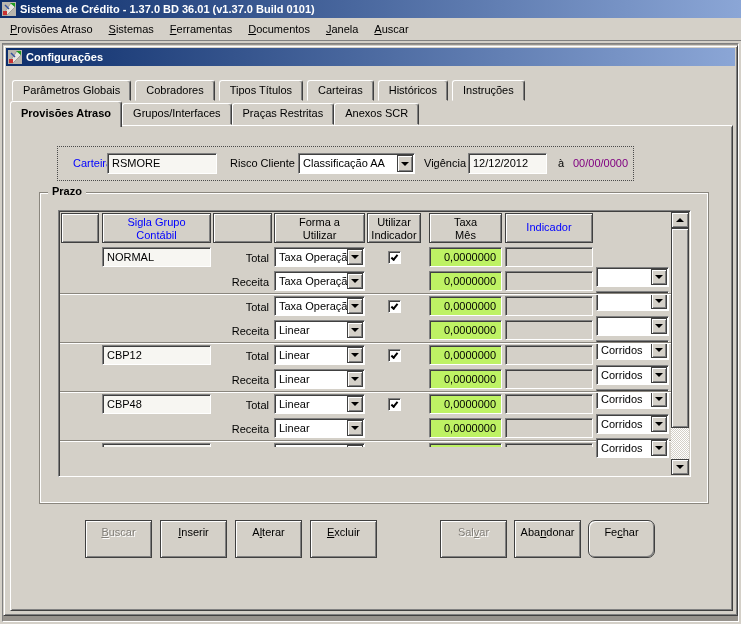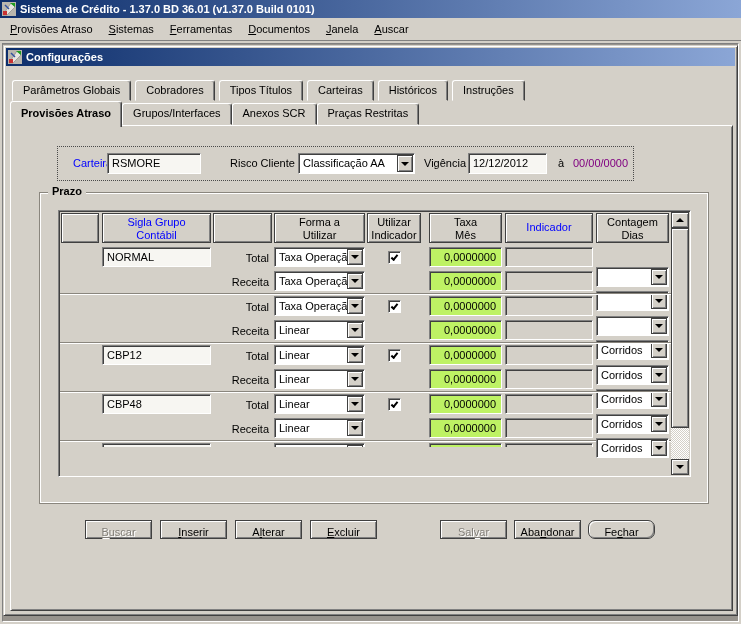--- a/index.html
+++ b/index.html
@@ -179,21 +179,21 @@
   .tri-up { position:absolute; left:50%; top:50%; margin:-2px 0 0 -4px;
     width:0; height:0; border:4px solid transparent; border-bottom:4px solid #000; border-top:none; }
   .tri-down { position:absolute; left:50%; top:50%; margin:-2px 0 0 -4px;
     width:0; height:0; border:4px solid transparent; border-top:4px solid #000; border-bottom:none; }
   .sb-thumb { position:absolute; left:0; top:16px; width:18px; height:200px;
     background:#d4d0c8; border:1px solid #404040;
     box-shadow: inset 1px 1px 0 #ffffff, inset -1px -1px 0 #808080; }
 
   
   .btn {
-    position:absolute; top:394px; width:67px; height:19px;
+    position:absolute; top:394px; width:67px; height:38px;
     background:#d4d0c8; border:1px solid #404040;
     box-shadow: inset 1px 1px 0 #ffffff, inset -1px -1px 0 #808080;
     text-align:center; line-height:23px; cursor:default;
   }
   .btn.disabled { color:#827f79; text-shadow:1px 1px 0 #ffffff; }
 
   
   .appicon svg { display:block; }
 </style>
 </head>
@@ -245,29 +245,29 @@
         <div class="tab">Cobradores</div>
         <div class="tab">Tipos Títulos</div>
         <div class="tab">Carteiras</div>
         <div class="tab">Históricos</div>
         <div class="tab">Instruções</div>
       </div>
 
       <div class="tabs-row2">
         <div class="tab active">Provisões Atraso</div>
         <div class="tab">Grupos/Interfaces</div>
+        <div class="tab">Praças Restritas</div>
         <div class="tab">Anexos SCR</div>
-        <div class="tab">Praças Restritas</div>
       </div>
 
       <div class="panel">
 
         <div class="filterbox">
           <span class="lbl" style="left:15px;color:#0000ff;">Carteira</span>
-          <div class="fld" style="left:49px;width:94px;">RSMORE</div>
+          <div class="fld" style="left:49px;width:110px;">RSMORE</div>
           <span class="lbl" style="left:172px;">Risco Cliente</span>
           <div class="fld combo" style="left:240px;width:117px;">
             <span>Classificação AA</span>
             <span class="dd-btn">
                   <span class="dd-arrow"></span>
                 </span>
           </div>
           <span class="lbl" style="left:366px;">Vigência</span>
           <div class="fld" style="left:410px;width:79px;">12/12/2012</div>
           <span class="lbl" style="left:500px;">à</span>
@@ -295,24 +295,20 @@
                   <div>Utilizar</div>
                       <div>Indicador</div>
                 </div>
                 <div class="hcell c-taxa">
                   <div>Taxa</div>
                       <div>Mês</div>
                 </div>
                 <div class="hcell c-ind blue one-line">
                   <div>Indicador</div>
                 </div>
-                <div class="hcell c-cont">
-                  <div>Contagem</div>
-                      <div>Dias</div>
-                </div>
               </div>
 
               <div class="group">
                 <div class="grow">
                   <div class="cell input c-sigla">NORMAL</div>
                   <div class="cell cell-label c-tipo">Total</div>
                   <div class="cell dd c-forma"><span>Taxa Operaçã</span><span class="dd-btn">
                           <span class="dd-arrow"></span>
                         </span></div>
                   <div class="cell util-wrap c-util">

